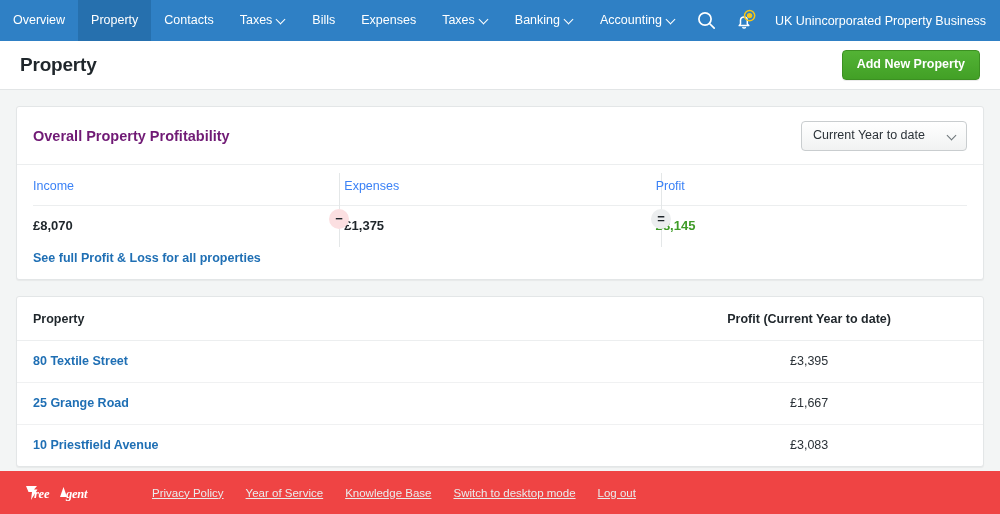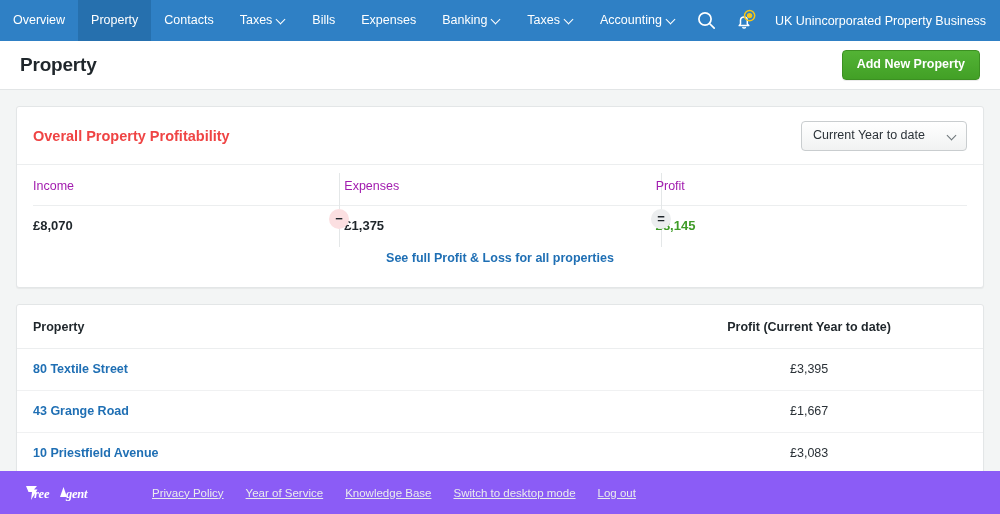--- a/index.html
+++ b/index.html
@@ -147,21 +147,21 @@
   .prof-head {
     display: flex;
     align-items: center;
     padding: 14px 16px 13px;
     border-bottom: 1px solid #eceeef;
     min-height: 50px;
   }
   .prof-title {
     font-size: 14.5px;
     font-weight: bold;
-    color: #ef4444;
+    color: #701a75;
   }
   .select-wrap {
     margin-left: auto;
     position: relative;
   }
   .fake-select {
     -webkit-appearance: none;
     appearance: none;
     background: linear-gradient(#ffffff, #f1f2f2);
     border: 1px solid #c9cdcf;
@@ -201,21 +201,21 @@
     display: flex;
     position: relative;
   }
   .fig-col {
     flex: 0 0 33.333%;
     position: relative;
     padding-right: 10px;
   }
   .fig-label {
     font-size: 12.5px;
-    color: #a21caf;
+    color: #3b82f6;
     padding: 14px 0 12px;
   }
   .fig-sep {
     border-top: 1px solid #eceeef;
   }
   .fig-value {
     font-size: 13px;
     font-weight: bold;
     color: #1f262b;
     padding: 12px 0 14px;
@@ -248,22 +248,22 @@
   .op-glyph {
     font-size: 13px;
     font-weight: bold;
     color: #1f262b;
     line-height: 1;
     position: relative;
     top: -1px;
   }
 
   .pl-link-row {
-    text-align: center;
-    padding: 1px 16px 21px;
+    text-align: left;
+    padding: 1px 16px 13px;
   }
   a.link, .link {
     color: #1f6fb4;
     font-size: 12.5px;
     font-weight: bold;
     text-decoration: none;
     cursor: pointer;
   }
 
   
@@ -291,21 +291,21 @@
   td a.prop-link {
     color: #1f6fb4;
     font-weight: bold;
     text-decoration: none;
     cursor: pointer;
   }
 
   
   .footer {
     flex: 0 0 43px;
-    background: #8b5cf6;
+    background: #ef4444;
     display: flex;
     align-items: center;
     padding: 0 24px;
     gap: 22px;
   }
   .logo {
     display: flex;
     align-items: center;
     margin-right: 14px;
     user-select: none;
@@ -338,25 +338,25 @@
         <span>Taxes</span>
         <span class="caret"></span>
       </div>
       <div class="nav-item">
         <span>Bills</span>
       </div>
       <div class="nav-item">
         <span>Expenses</span>
       </div>
       <div class="nav-item">
+        <span>Taxes</span>
+        <span class="caret"></span>
+      </div>
+      <div class="nav-item">
         <span>Banking</span>
-        <span class="caret"></span>
-      </div>
-      <div class="nav-item">
-        <span>Taxes</span>
         <span class="caret"></span>
       </div>
       <div class="nav-item">
         <span>Accounting</span>
         <span class="caret"></span>
       </div>
     </div>
 
     <div class="nav-right">
       <div class="nav-icon-btn">
@@ -453,21 +453,21 @@
         </thead>
         <tbody>
           <tr>
             <td>
               <a class="prop-link">80 Textile Street</a>
             </td>
             <td class="num">£3,395</td>
           </tr>
           <tr>
             <td>
-              <a class="prop-link">43 Grange Road</a>
+              <a class="prop-link">25 Grange Road</a>
             </td>
             <td class="num">£1,667</td>
           </tr>
           <tr>
             <td>
               <a class="prop-link">10 Priestfield Avenue</a>
             </td>
             <td class="num">£3,083</td>
           </tr>
         </tbody>

